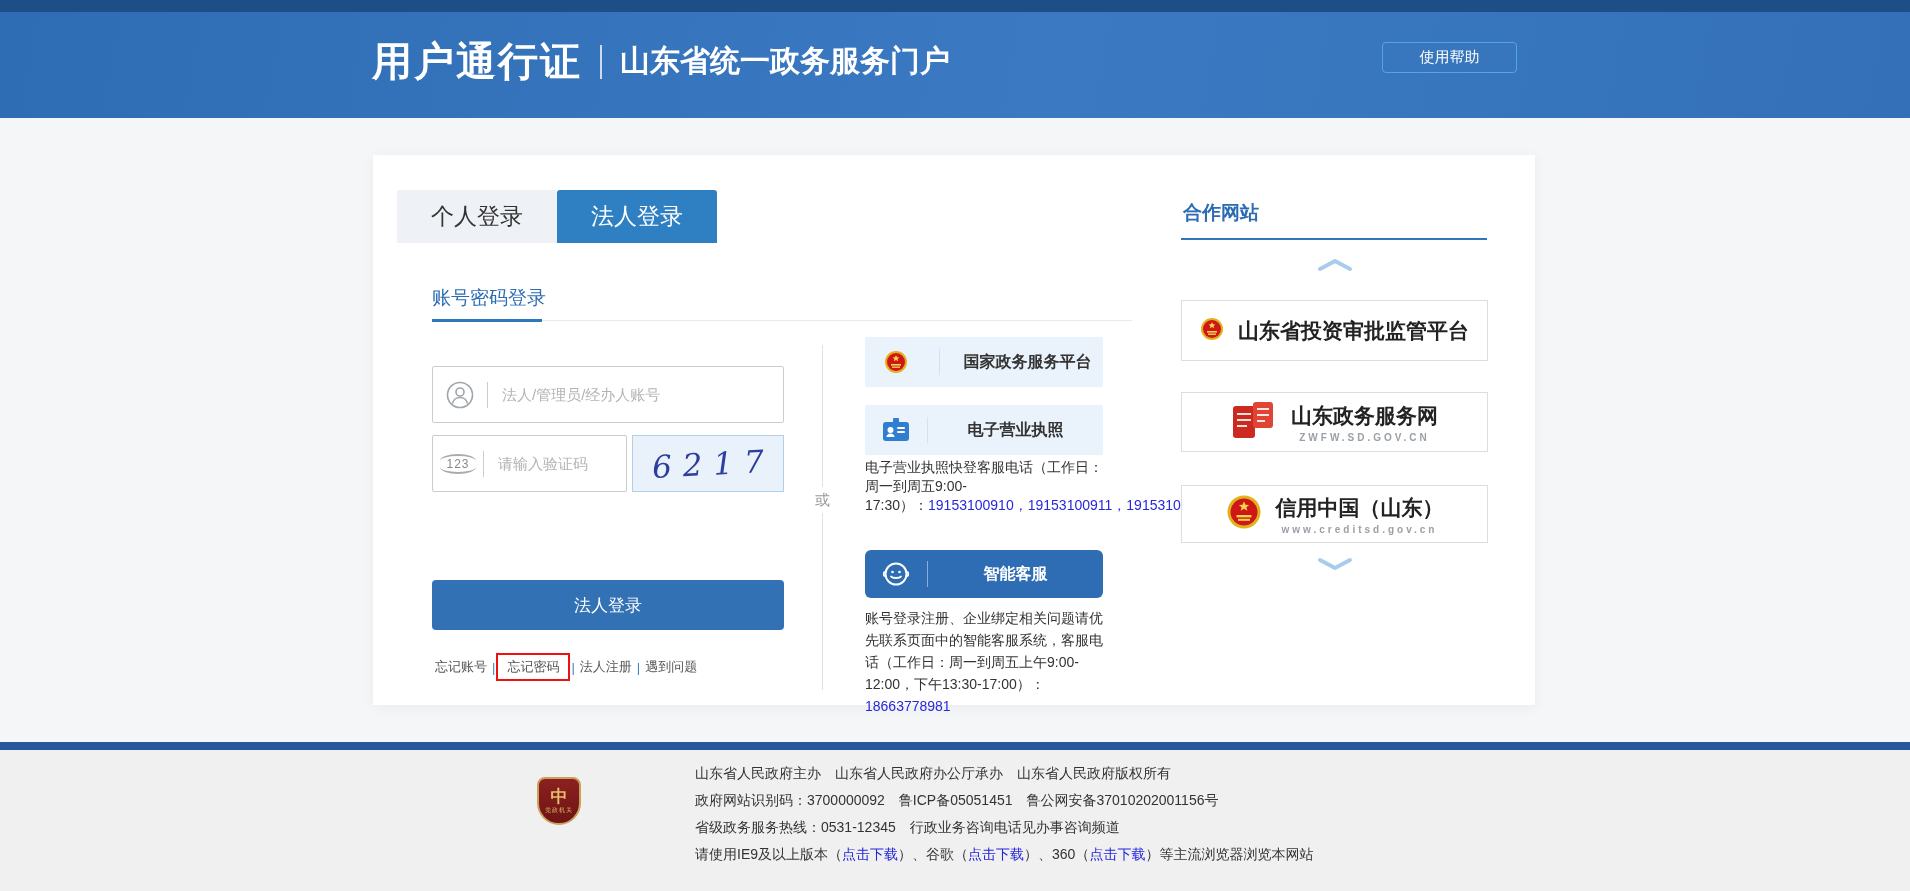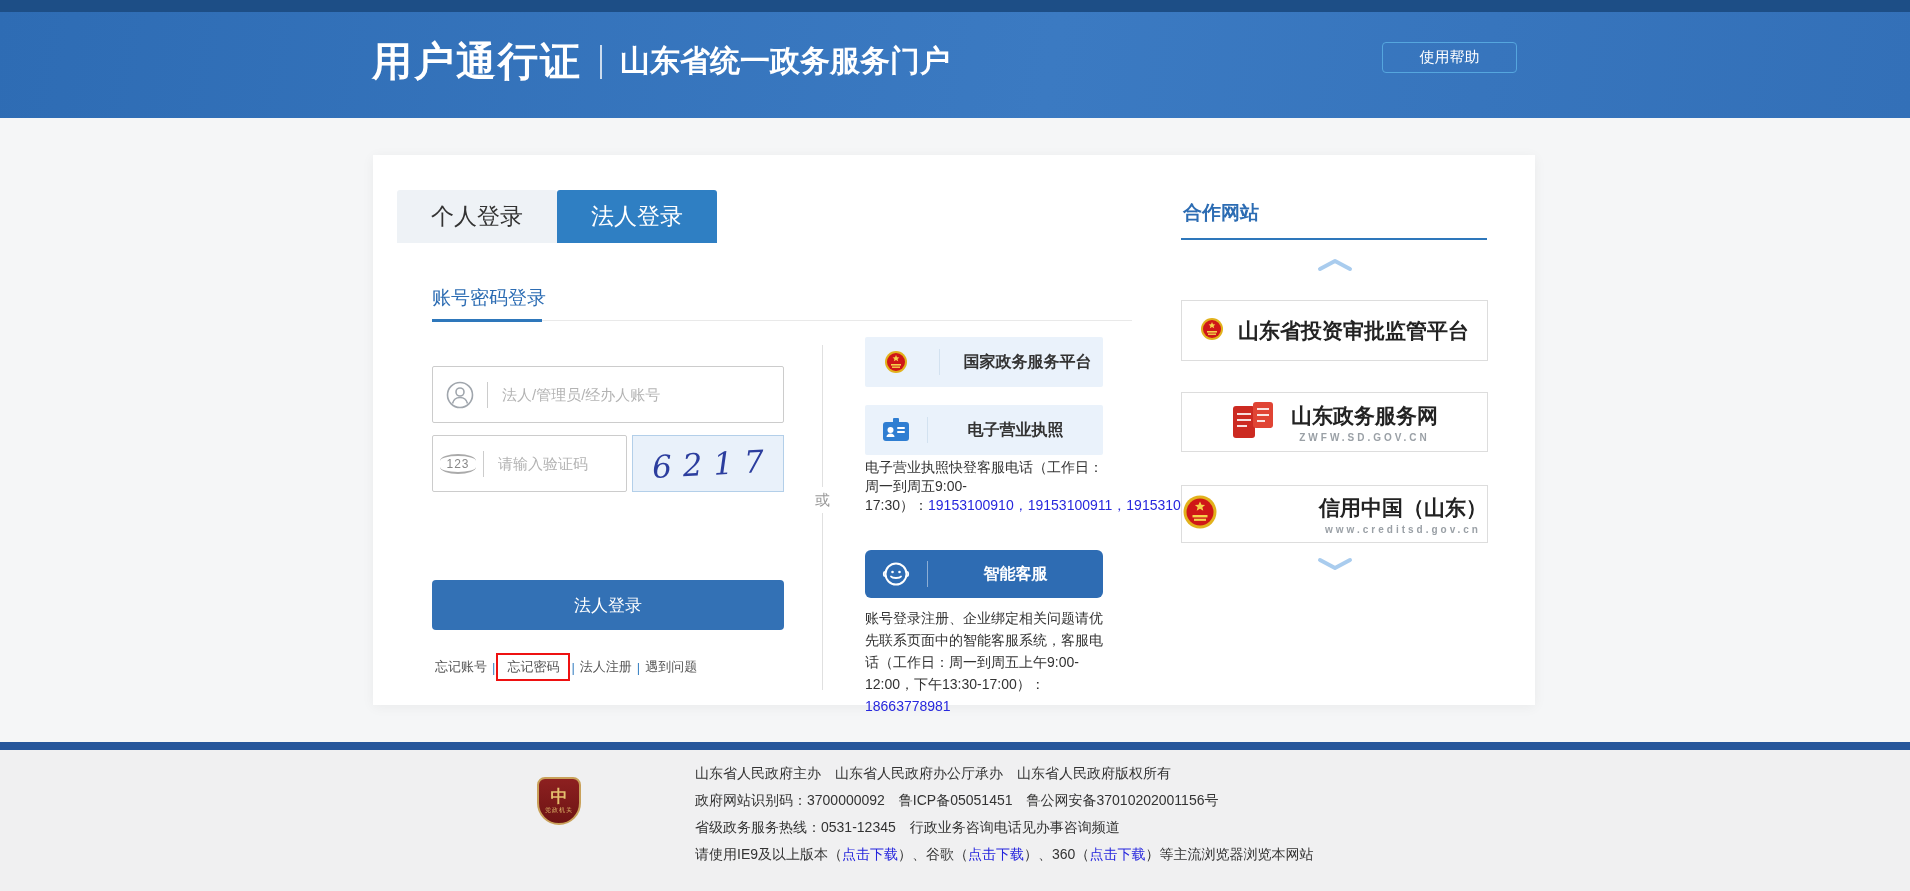--- a/index.html
+++ b/index.html
@@ -79,21 +79,21 @@
   
   .partner-title { position:absolute; left:810px; top:45px; font-size:19px; font-weight:bold; color:#2c6cb3; }
   .partner-underline { position:absolute; left:808px; top:83px; width:306px; height:2px; background:#2e77bb; }
   .chev { position:absolute; left:944px; cursor:pointer; }
   .chev.up { top:103px; }
   .chev.down { top:402px; }
   .p-card { position:absolute; left:808px; width:307px; background:#fff; border:1px solid #ddd;
     display:flex; align-items:center; justify-content:center; gap:14px; cursor:pointer; z-index:1; }
   .p-card.c1 { top:145px; height:61px; }
   .p-card.c2 { top:237px; height:60px; }
-  .p-card.c3 { top:330px; height:58px;justify-content:space-between; }
+  .p-card.c3 { top:330px; height:58px; }
   .p-name { font-size:21px; font-weight:bold; color:#222; font-family:"Liberation Serif",serif; }
   .p-col { display:flex; flex-direction:column; align-items:center; }
   .p-url { font-size:10px; color:#9aa0a6; letter-spacing:3px; margin-top:2px; font-weight:bold; }
   
   .footer-bar { position:absolute; top:742px; left:0; width:100%; height:8px; background:#26569b; }
   .footer { position:absolute; top:750px; left:0; width:100%; height:141px; background:#f0f0f1; }
   .badge { position:absolute; left:537px; top:27px; width:44px; height:48px;
     background:linear-gradient(#8d2020,#6e1414); border:2px solid #c9a15a;
     border-radius:8px 8px 22px 22px; display:flex; flex-direction:column; align-items:center;
     justify-content:center; }

